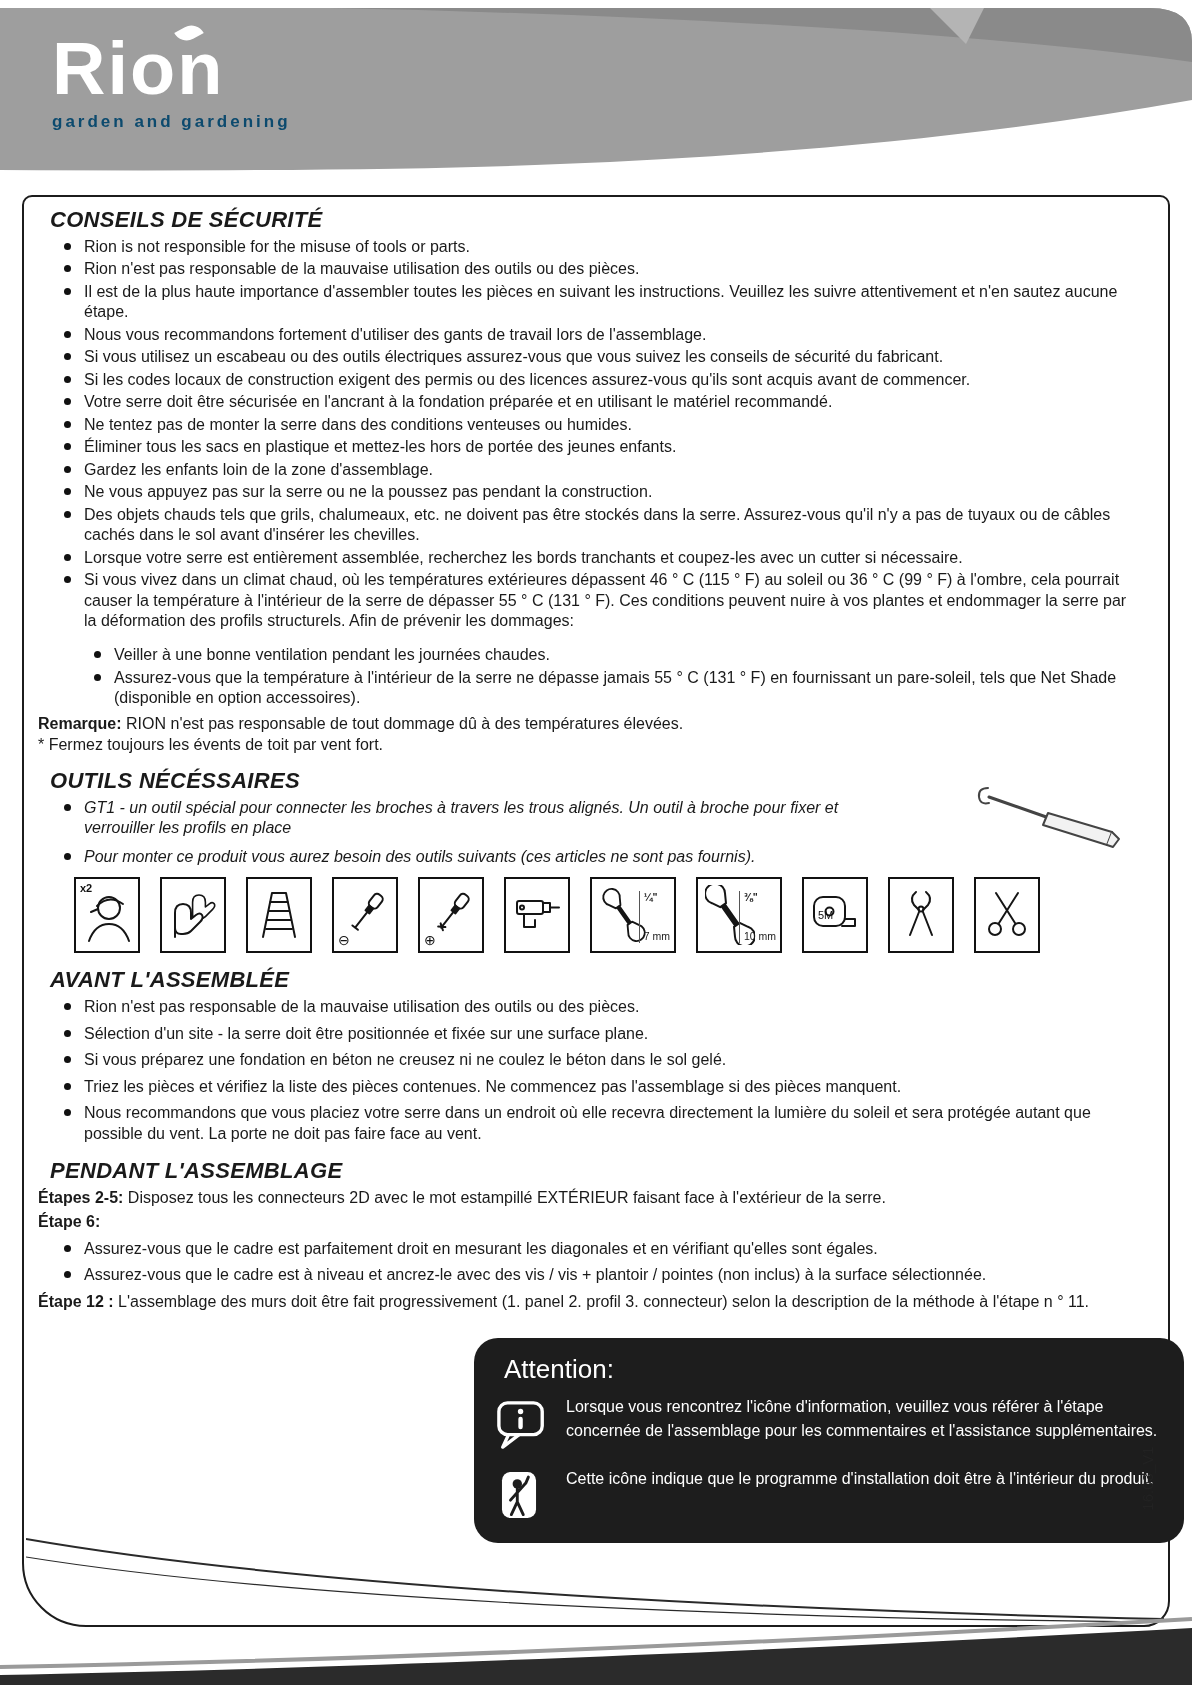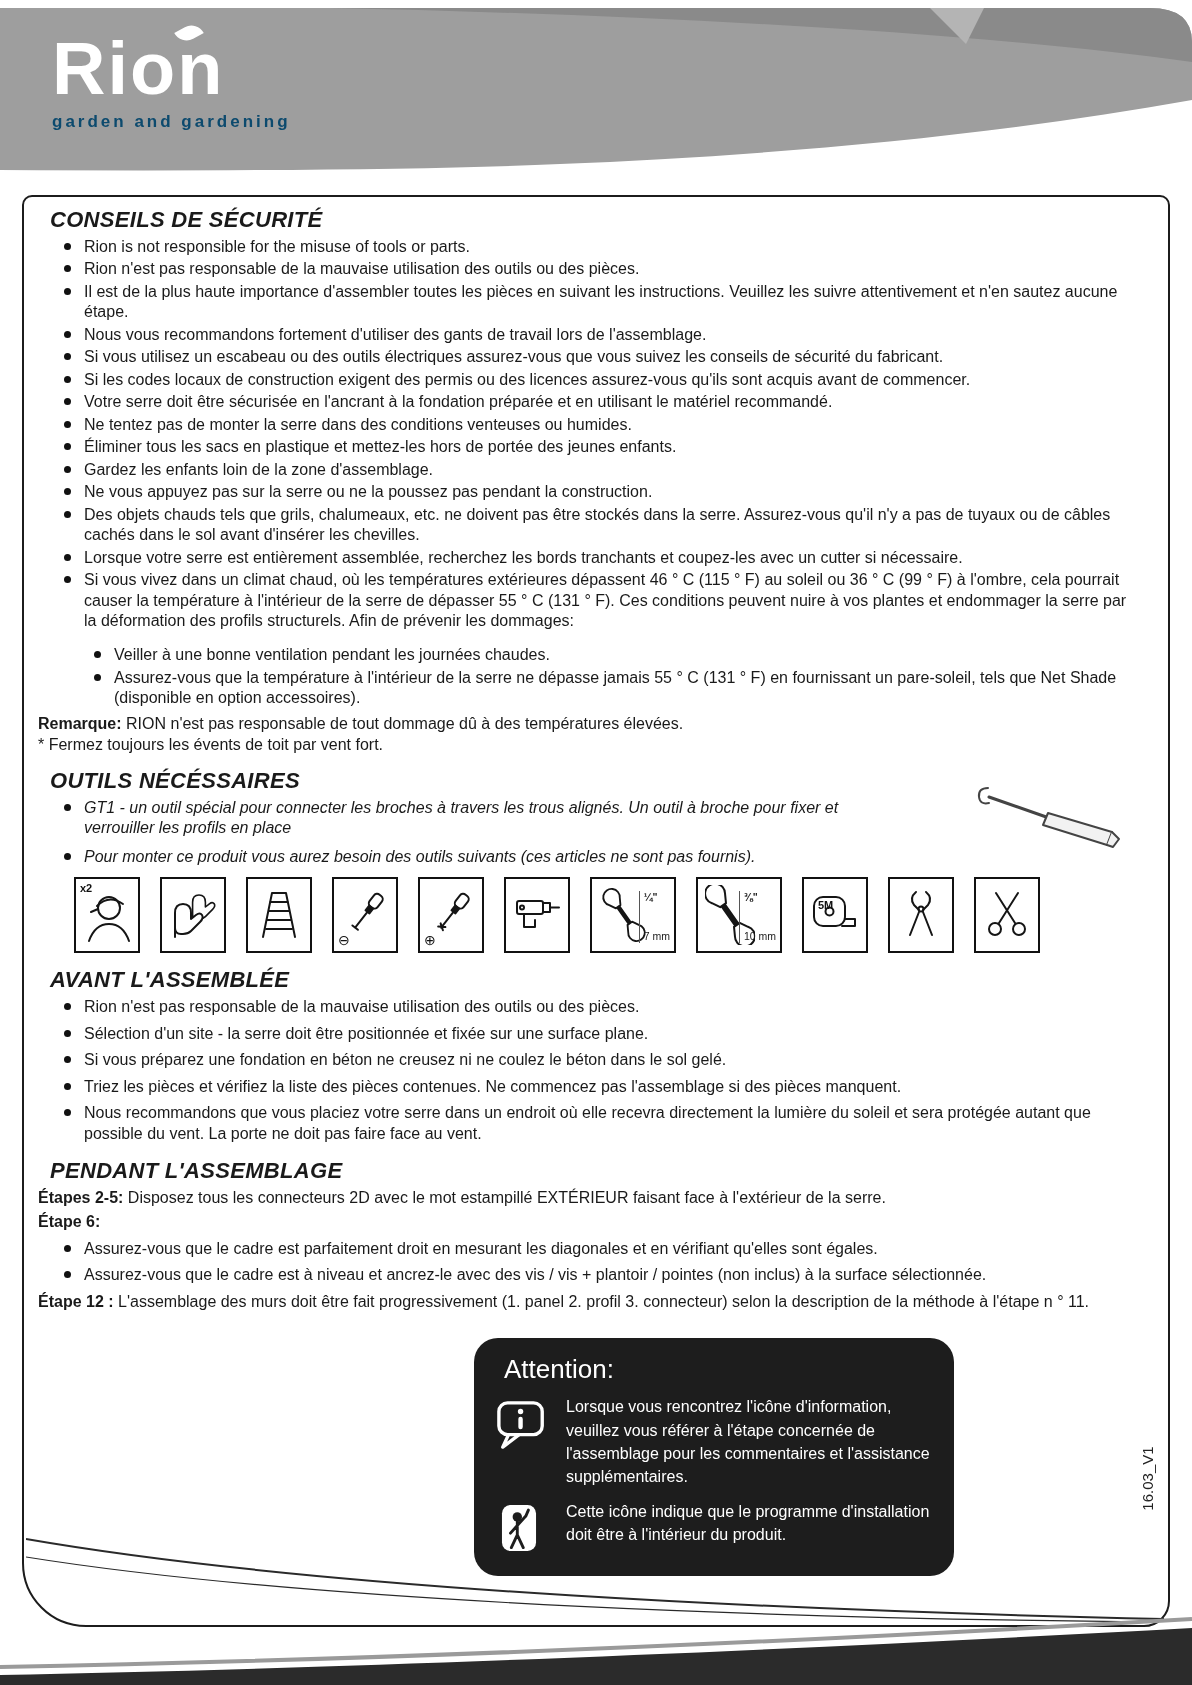--- a/index.html
+++ b/index.html
@@ -50,29 +50,29 @@
   .tool-box { position:relative; width:66px; height:76px; border:2px solid #111; background:#fff;
               display:flex; align-items:center; justify-content:center; flex:0 0 auto; }
   .tool-box.wide { width:86px; }
   .tool-box svg { stroke:#151515; fill:none; stroke-width:2; stroke-linecap:round; stroke-linejoin:round; }
   .tl { position:absolute; font-size:11px; color:#111; }
   .tl.x2 { top:3px; left:4px; font-weight:bold; }
   .tl.sym { bottom:3px; left:4px; font-size:14px; }
   .wr-labels { position:absolute; right:4px; top:12px; bottom:8px; font-size:10.5px; line-height:1.3;
                border-left:1px solid #555; padding-left:4px; display:flex; flex-direction:column; justify-content:space-between; }
   .wr-labels .in { font-weight:bold; }
-  .tl.tape { top:20px; left:14px; font-size:11px; font-weight:bold; }
+  .tl.tape { top:30px; left:14px; font-size:11px; font-weight:normal; }
 
   
   .step-line { font-size:16px; line-height:1.3; margin-top:3px; }
   .step-line.hang { padding-left:44px; text-indent:-44px; }
   .step-line strong { font-weight:bold; }
 
   
-  .attention { margin:26px 0 0 436px; width:480px; background:#1d1d1d; color:#fff;
+  .attention { margin:26px 0 0 436px; width:710px; background:#1d1d1d; color:#fff;
                border-radius:24px; padding:16px 24px 16px 22px; }
   .attention-title { font-size:26px; font-weight:normal; margin:0 0 10px 8px; }
   .att-row { display:flex; gap:16px; align-items:flex-start; margin-bottom:12px; }
   .att-row:last-child { margin-bottom:2px; }
   .att-icon { flex:0 0 54px; padding-top:2px; }
   .att-text { font-size:16px; line-height:1.45; }
 
   
   .version { position:absolute; left:1102px; top:1470px; width:90px; text-align:center;
              transform:rotate(-90deg); font-size:15px; color:#222; white-space:nowrap; }

